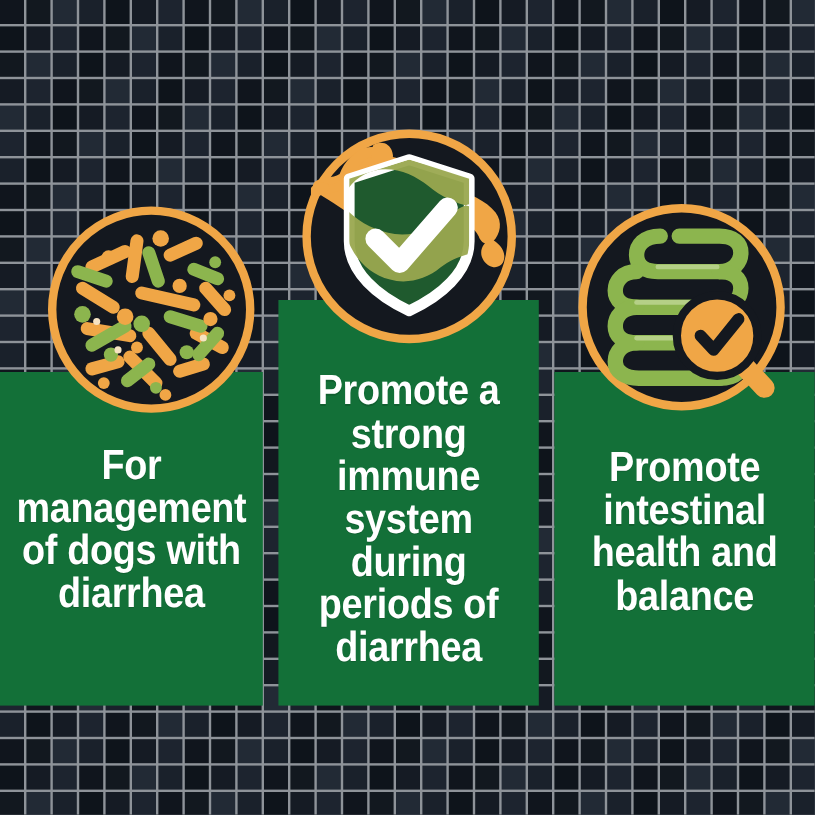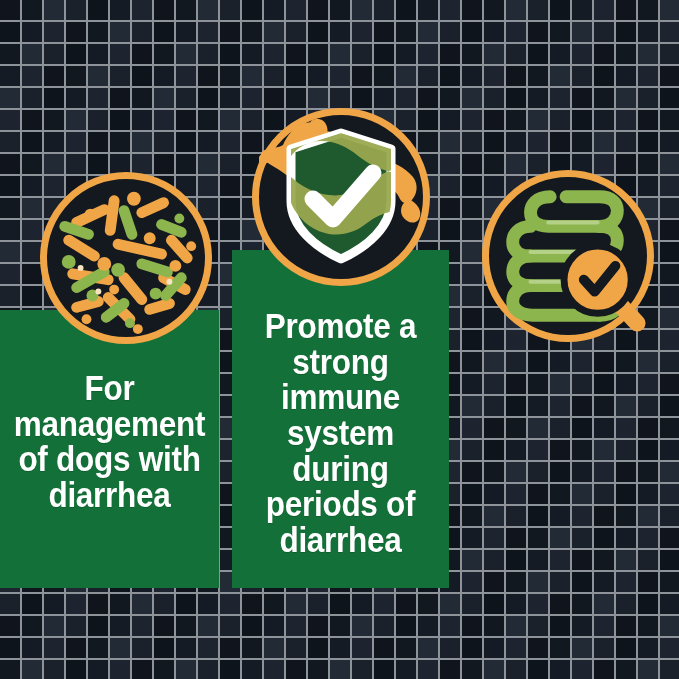--- a/index.html
+++ b/index.html
@@ -1030,20 +1030,28 @@
     <div class="panel-text" id="text-center">
         <div>Promote a</div>
         <div>strong</div>
         <div>immune</div>
         <div>system during</div>
         <div>periods of</div>
         <div>diarrhea</div>
       </div>
   </div>
 
+  <div class="panel" id="panel-right">
+    <div class="panel-text" id="text-right">
+        <div>Promote</div>
+        <div>intestinal</div>
+        <div>health and</div>
+        <div>balance</div>
+      </div>
+  </div>
 
   <div class="icon-circle" id="icon-bact">
     <svg viewBox="0 0 160 160" xmlns="http://www.w3.org/2000/svg">
       <g stroke-linecap="round" fill="none">
 
         <g stroke="#f0a646" stroke-width="11">
           <line x1="30" y1="44" x2="58" y2="31"></line>
           <line x1="68" y1="22" x2="64" y2="52"></line>
           <line x1="96" y1="34" x2="118" y2="24"></line>
           <line x1="22" y1="62" x2="48" y2="78"></line>

